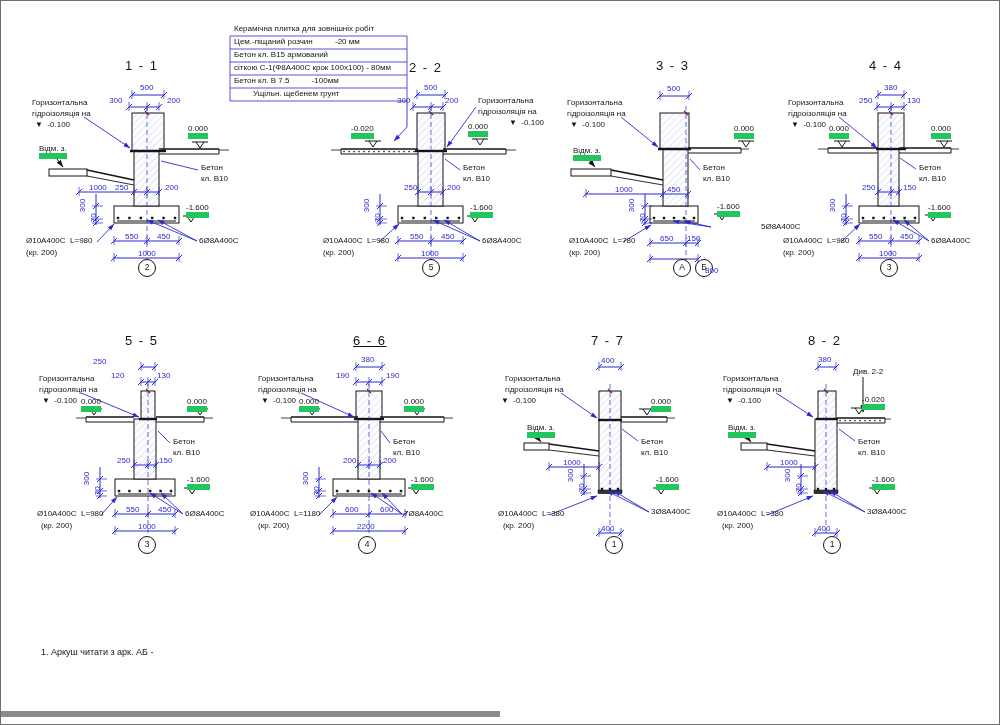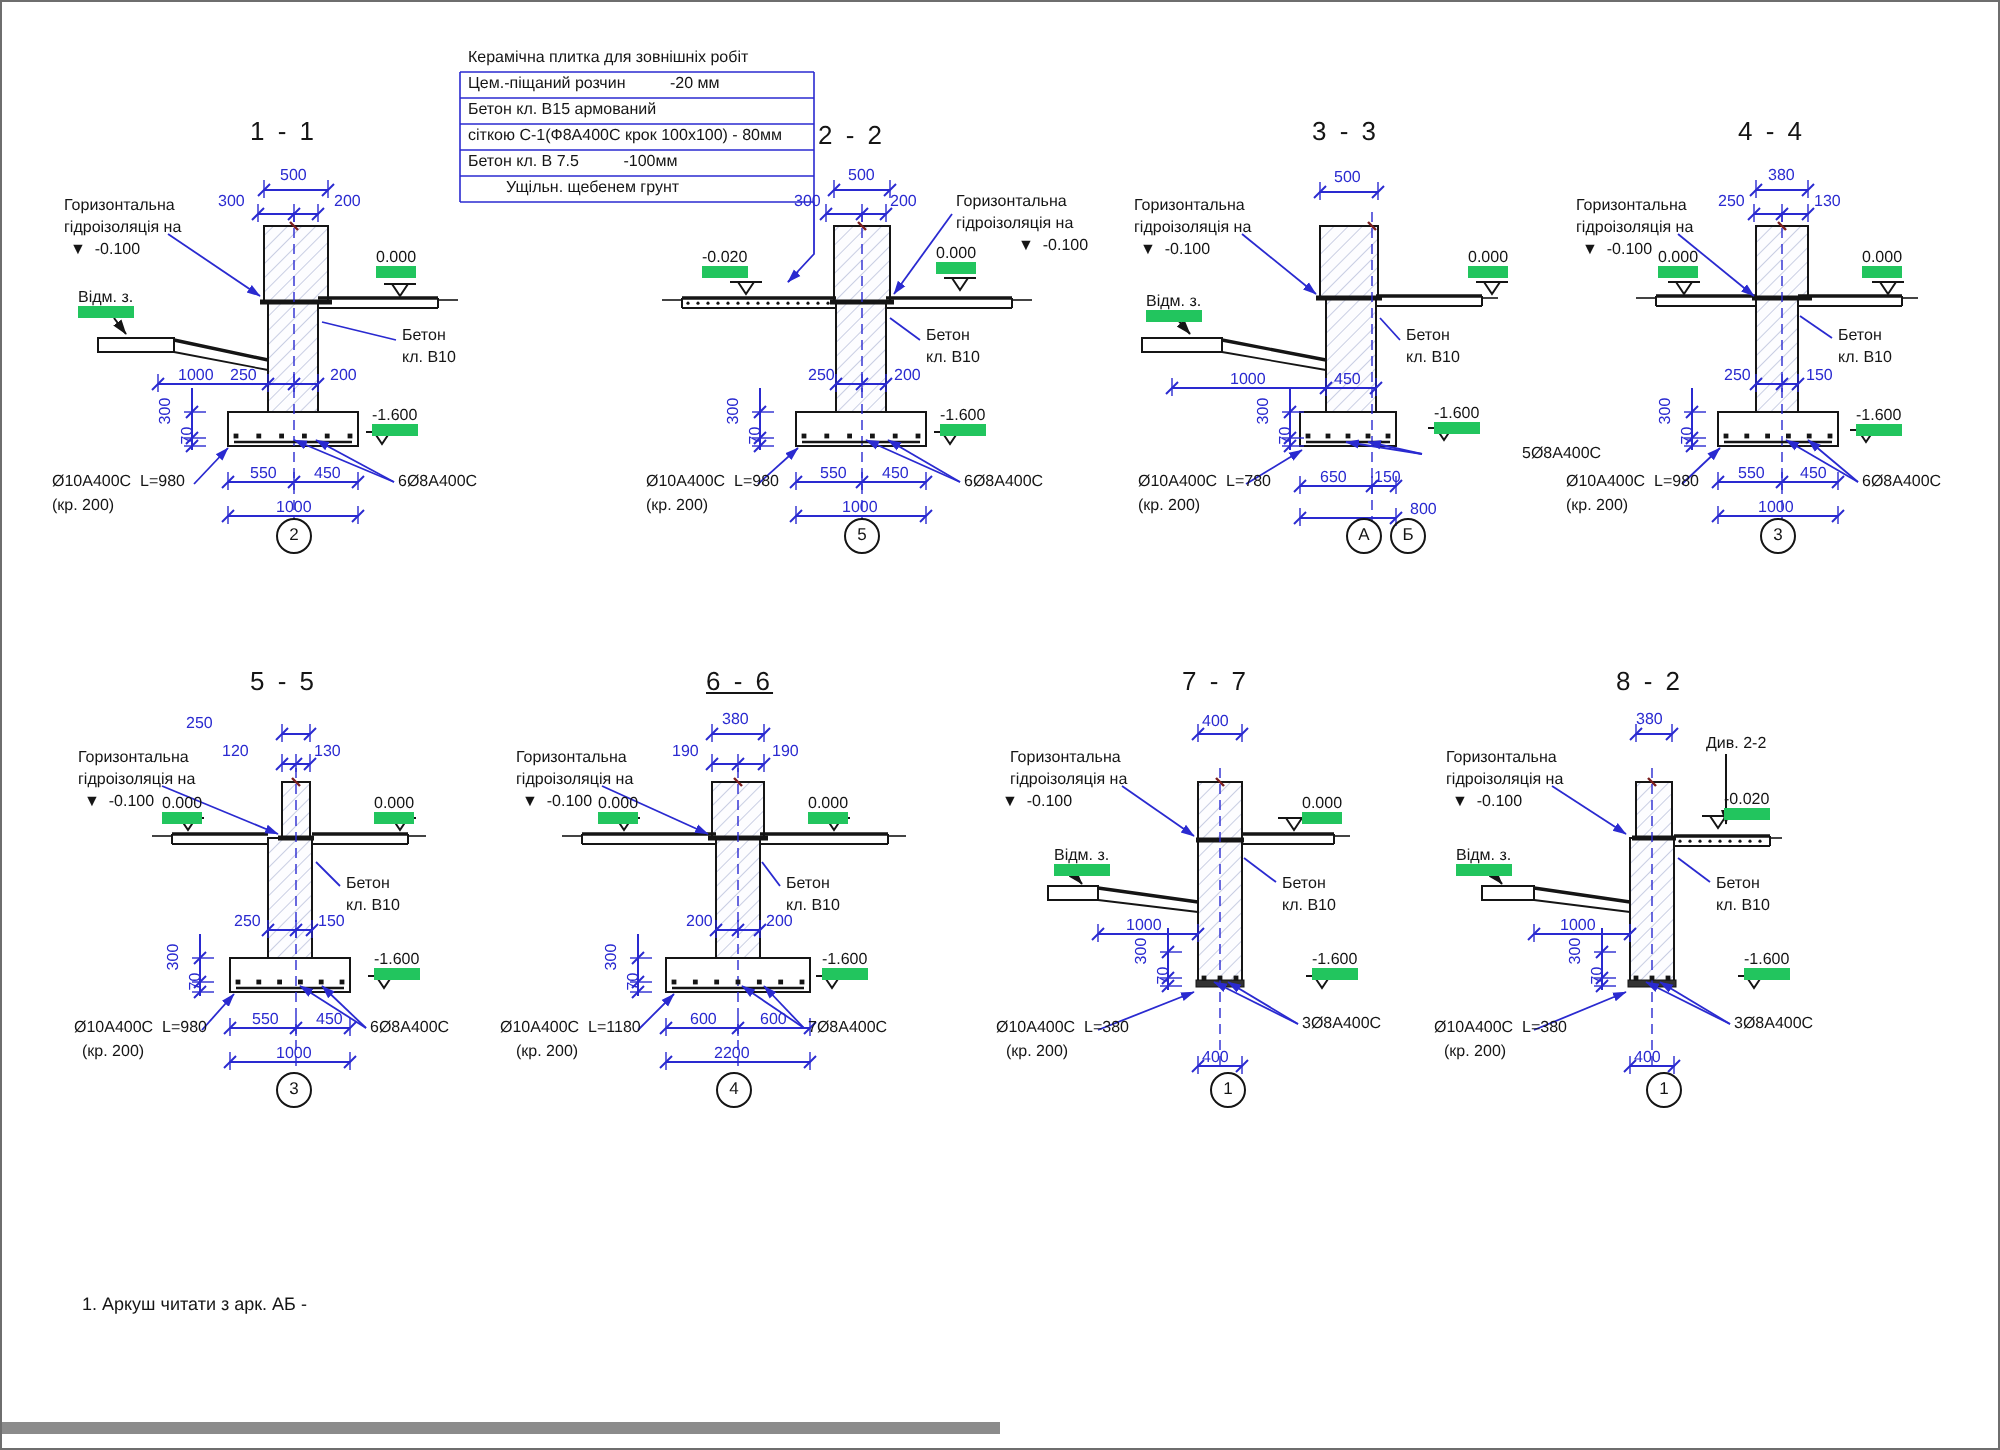--- a/index.html
+++ b/index.html
@@ -636,21 +636,21 @@
       <span class="lab ttl" style="left: 408px; top: 60px;">2 - 2</span>
       <span class="lab mark" style="left: 421px; top: 262px;">5</span>
       <span class="lab blk und" style="left: 572px; top: 145px;">Відм. з.</span>
       <span class="lab dim" style="left: 666px; top: 83px;">500</span>
       <span class="lab dim" style="left: 614px; top: 184px;">1000</span>
       <span class="lab dim" style="left: 666px; top: 184px;">450</span>
       <span class="lab dim rot" style="left: 635px; top: 202px;">300</span>
       <span class="lab dim rot" style="left: 646px; top: 212px;">70</span>
       <span class="lab dim" style="left: 659px; top: 233px;">650</span>
       <span class="lab dim" style="left: 686px; top: 233px;">150</span>
-      <span class="lab dim" style="left: 664px; top: 249px; padding-left: 40px;">800</span>
+      <span class="lab dim" style="left: 664px; top: 265px; padding-left: 40px;">800</span>
       <span class="lab blk und" style="left: 733px; top: 123px;">0.000</span>
       <span class="lab blk und" style="left: 716px; top: 201px;">-1.600</span>
       <span class="lab blk" style="left: 566px; top: 97px;">Горизонтальна</span>
       <span class="lab blk" style="left: 566px; top: 108px;">гідроізоляція на</span>
       <span class="lab blk" style="left: 569px; top: 119px;">▼  -0.100</span>
       <span class="lab blk" style="left: 702px; top: 162px;">Бетон</span>
       <span class="lab blk" style="left: 702px; top: 173px;">кл. В10</span>
       <span class="lab blk" style="left: 568px; top: 235px;">Ø10А400С  L=780</span>
       <span class="lab blk" style="left: 568px; top: 247px;">(кр. 200)</span>
       <span class="lab blk" style="left: 712px; top: 221px; padding-left: 48px;">5Ø8А400С</span>

